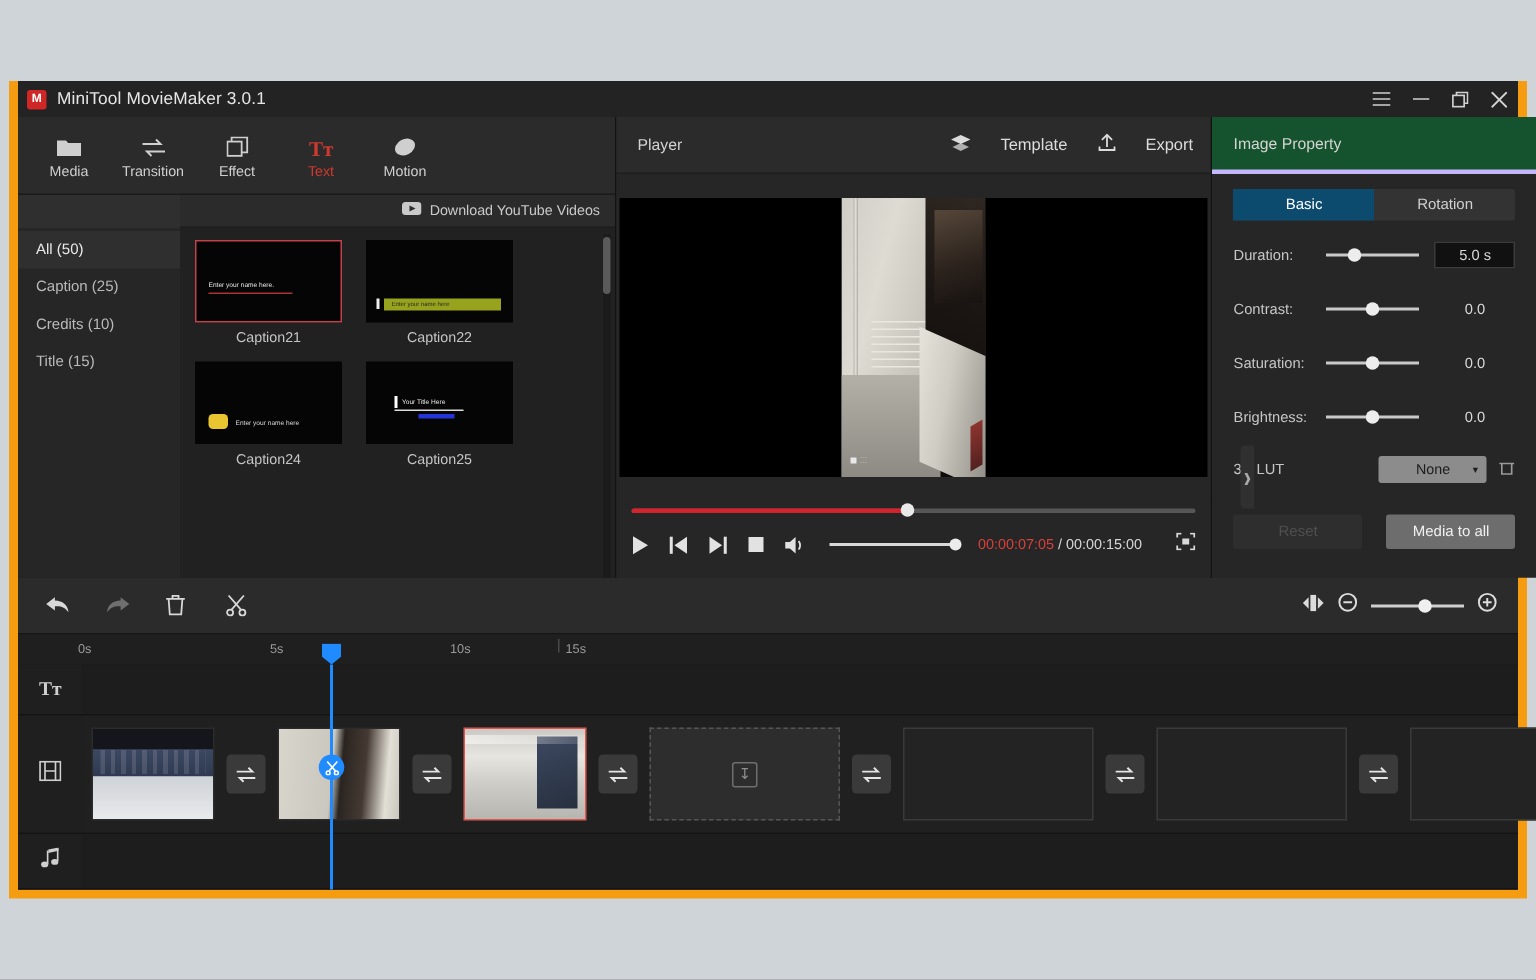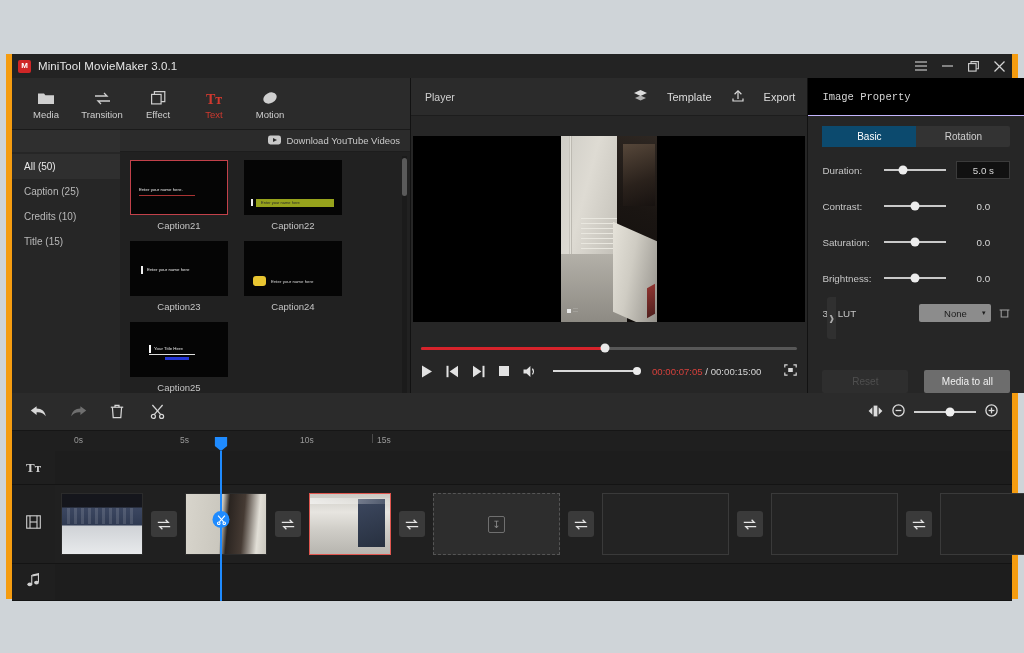--- a/index.html
+++ b/index.html
@@ -202,23 +202,23 @@
     position: absolute; left: 815px; top: 219px;
     width: 9px; height: 42px; background: #303030;
     border-radius: 3px 0 0 3px;
     display: flex; align-items: center; justify-content: center;
     color: #aaa; font-size: 8px; z-index: 5;
   }
 
   
   .prop-panel { flex: 1; background: #262626; display: flex; flex-direction: column; }
   .prop-head {
-    height: 38px; background: #000000; display: flex; align-items: center;
-    padding-left: 14px; border-bottom: 1px solid #c4b5fd;
-    color: #d4d4d4; font-size: 10.5px; font-family: Liberation Mono, monospace;
+    height: 38px; background: #14532d; display: flex; align-items: center;
+    padding-left: 14px; border-bottom: 3px solid #c4b5fd;
+    color: #d4d4d4; font-size: 10.5px;
   }
   .prop-body { flex: 1; padding: 10px 14px 0 14px; position: relative; overflow: hidden; }
   .seg {
     display: flex; width: 100%; height: 21px; background: #333; border-radius: 2px;
     margin-bottom: 12px;
   }
   .seg div {
     flex: 1; display: flex; align-items: center; justify-content: center;
     font-size: 10px; color: #cfcfcf;
   }
@@ -235,21 +235,21 @@
   .pval.plain { margin-left: auto; width: 54px; text-align: center; }
   .lut-row { display: flex; align-items: center; height: 20px; }
   .lut-sel {
     margin-left: auto; width: 72px; height: 18px; background: #8c8c8c;
     display: flex; align-items: center; justify-content: center;
     color: #1c1c1c; font-size: 9.5px; border-radius: 2px; position: relative;
   }
   .lut-sel .chev { position: absolute; right: 6px; font-size: 7px; }
   .lut-trash { margin-left: 8px; color: #9a9a9a; }
   .prop-foot {
-    height: 42px; display: flex; align-items: flex-end; gap: 16px;
+    height: 42px; display: flex; align-items: flex-start; gap: 16px;
     padding: 0 14px; background: #262626;
   }
   .pfbtn {
     flex: 1; height: 23px; display: flex; align-items: center; justify-content: center;
     font-size: 10px; border-radius: 2px;
   }
   .pfbtn.disabled { background: #2e2e2e; color: #4f4f4f; }
   .pfbtn.primary { background: #6d6d6d; color: #f0f0f0; }
 
   
@@ -481,27 +481,20 @@
 
                 <div class="tpl-cell">
                   <div class="tpl-thumb">
                     <span style="position:absolute;left:6px;bottom:8px;width:2px;height:7px;background:#eee;"></span>
                     <span style="position:absolute;left:11px;bottom:7px;width:78px;height:8px;background:#97a31c;"></span>
                     <span class="cap-line" style="left:16px; bottom:9px; color:#2a2a2a; font-size:4px;">Enter your name here</span>
                   </div>
                   <div class="tpl-name">Caption22</div>
                 </div>
 
-                <div class="tpl-cell">
-                  <div class="tpl-thumb">
-                    <span style="position:absolute;left:10px;top:24px;width:2px;height:8px;background:#f0f0f0;"></span>
-                    <span class="cap-line" style="left:16px; top:25px;">Enter your name here</span>
-                  </div>
-                  <div class="tpl-name">Caption23</div>
-                </div>
 
                 <div class="tpl-cell">
                   <div class="tpl-thumb">
                     <span style="position:absolute;left:8px;bottom:9px;width:13px;height:10px;background:#e8c531;border-radius:3px;"></span>
                     <span class="cap-line" style="left:26px; bottom:11px; color:#d8d8d8;">Enter your name here</span>
                   </div>
                   <div class="tpl-name">Caption24</div>
                 </div>
 
                 <div class="tpl-cell">
@@ -746,21 +739,21 @@
               <svg width="13" height="13" viewBox="0 0 13 13" fill="none" stroke="currentColor" stroke-width="1.3">
                   <circle cx="6.5" cy="6.5" r="5.6"></circle>
                   <line x1="3.6" y1="6.5" x2="9.4" y2="6.5"></line>
                   <line x1="6.5" y1="3.6" x2="6.5" y2="9.4"></line>
                 </svg>
             </span>
           </span>
         </div>
 
         <div class="tl-ruler">
-          <span class="ruler-tick" style="left:62px">0s</span>
+          <span class="ruler-tick" style="left:40px">0s</span>
           <span class="ruler-tick" style="left:168px">5s</span>
           <span class="ruler-tick" style="left:288px">10s</span>
           <span class="ruler-sep" style="left:360px"></span>
           <span class="ruler-tick" style="left:365px">15s</span>
         </div>
 
         <div class="tl-tracks">
           <div class="track text">
             <div class="track-head">
               <span>

